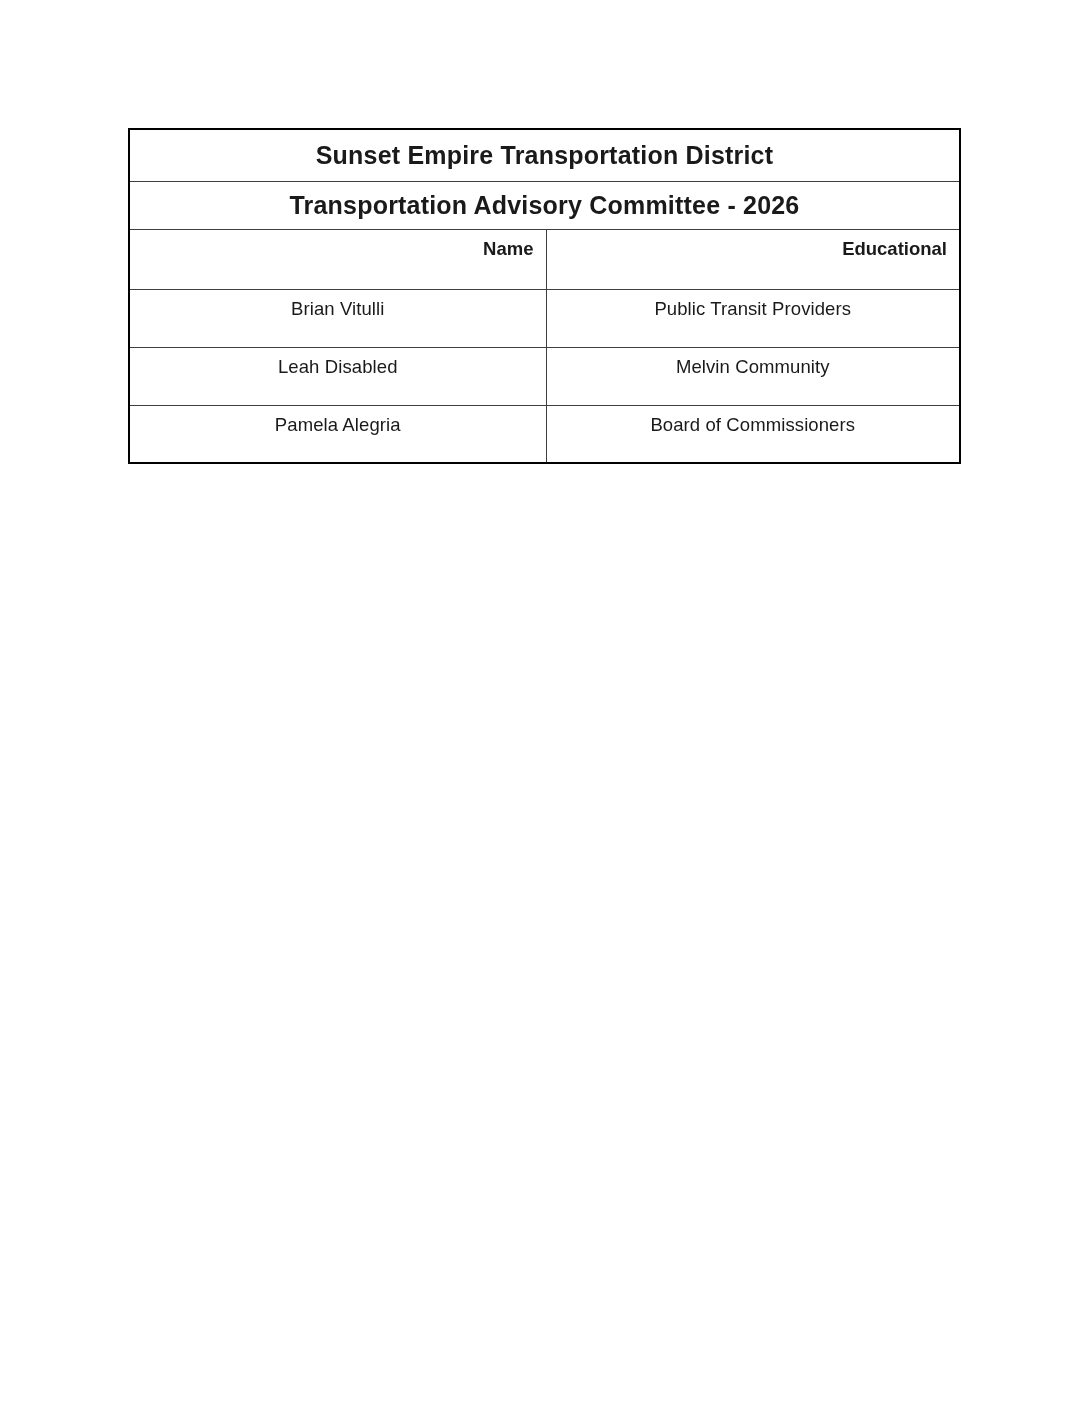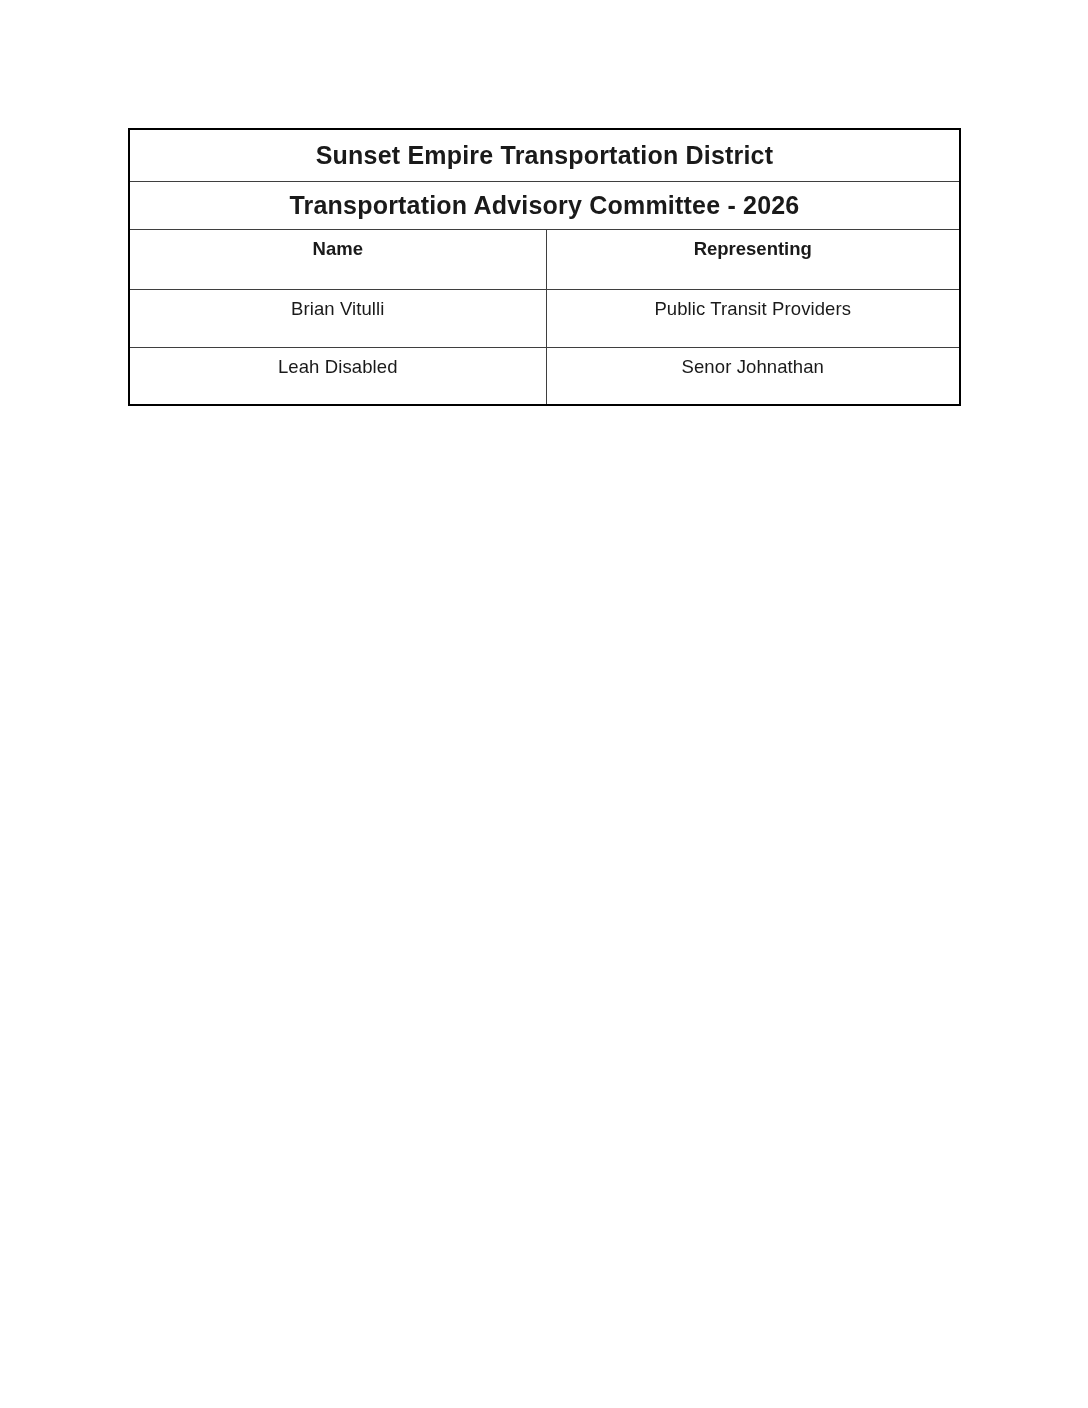--- a/index.html
+++ b/index.html
@@ -56,21 +56,21 @@
     font-size: 25px;
     font-weight: bold;
     letter-spacing: 0.2px;
     padding: 0 8px;
   }
   .title-row-1 .title-cell { height: 52px; }
   .title-row-2 .title-cell { height: 48px; }
 
   th.header-cell {
     height: 60px;
-    text-align: center;
+    text-align: right;
     vertical-align: top;
     font-size: 18.5px;
     font-weight: bold;
     padding: 8px 12px 0 12px;
   }
   td.data-cell {
     height: 58px;
     text-align: center;
     vertical-align: top;
     font-size: 18.5px;
@@ -91,26 +91,30 @@
     </colgroup>
     <tbody>
       <tr class="title-row-1">
         <td class="title-cell" colspan="2">Sunset Empire Transportation District</td>
       </tr>
       <tr class="title-row-2">
         <td class="title-cell" colspan="2">Transportation Advisory Committee - 2026</td>
       </tr>
       <tr>
         <th class="header-cell">Name</th>
-        <th class="header-cell">Representing</th>
+        <th class="header-cell">Educational</th>
       </tr>
       <tr>
         <td class="data-cell">Brian Vitulli</td>
         <td class="data-cell">Public Transit Providers</td>
       </tr>
       <tr>
         <td class="data-cell">Leah Disabled</td>
-        <td class="data-cell">Senor Johnathan</td>
+        <td class="data-cell">Melvin Community</td>
+      </tr>
+      <tr>
+        <td class="data-cell">Pamela Alegria</td>
+        <td class="data-cell">Board of Commissioners</td>
       </tr>
     </tbody>
   </table>
 
 </div>
 
 </body></html>

